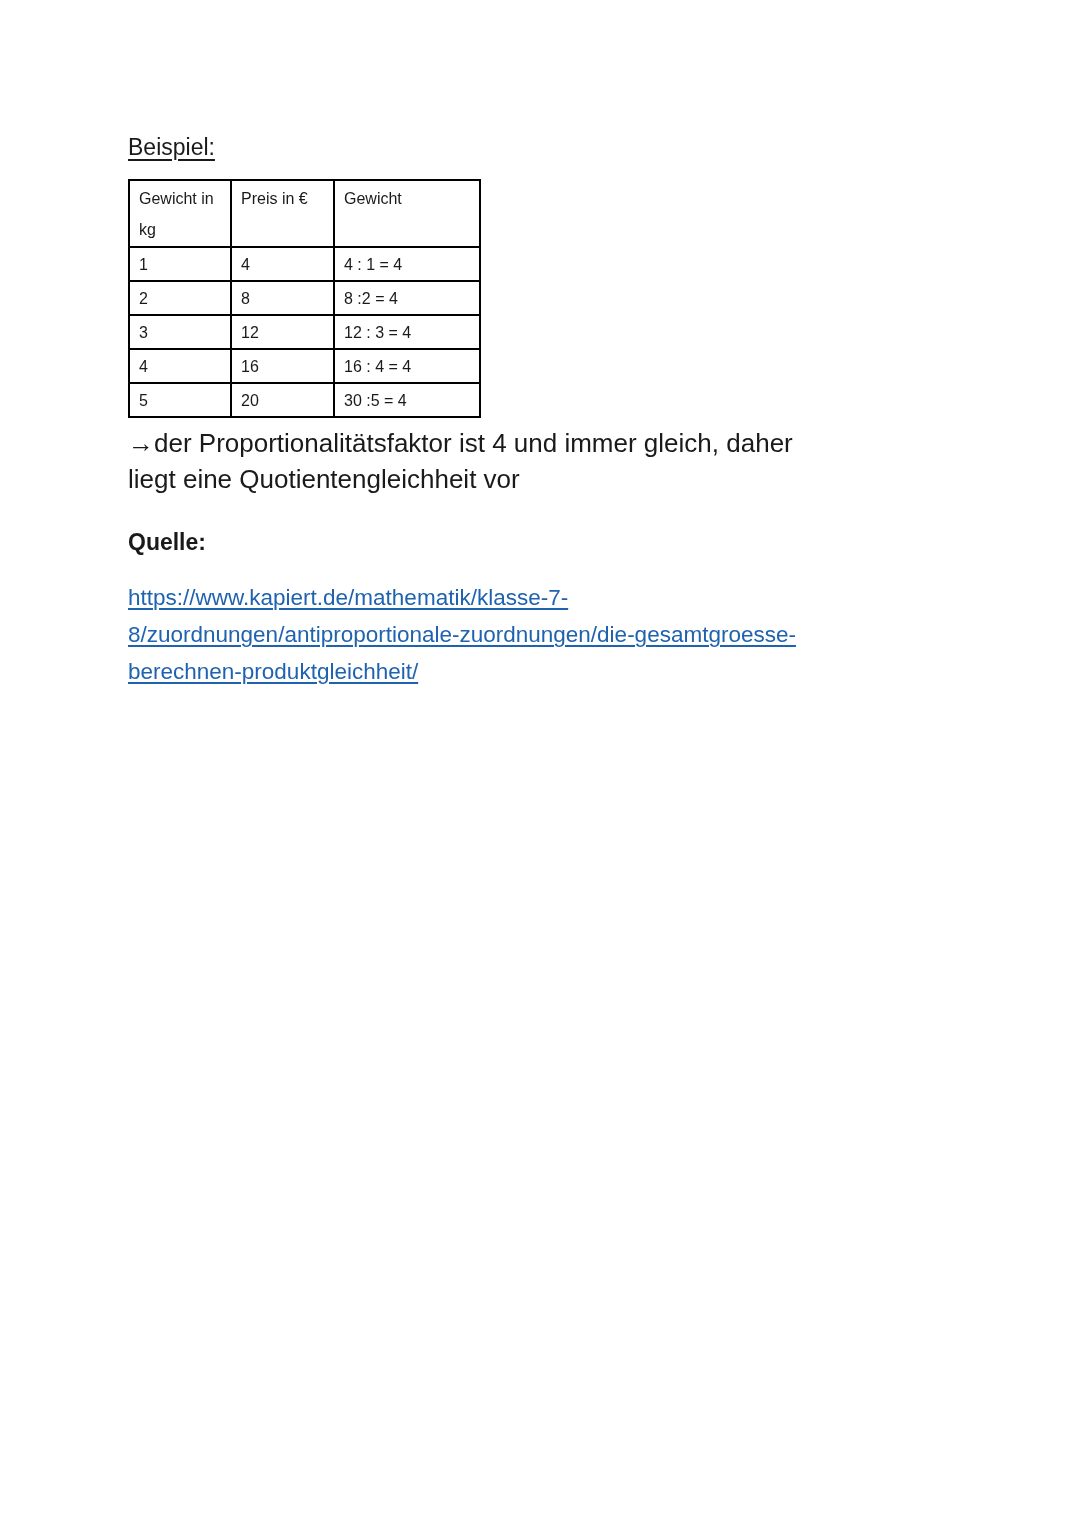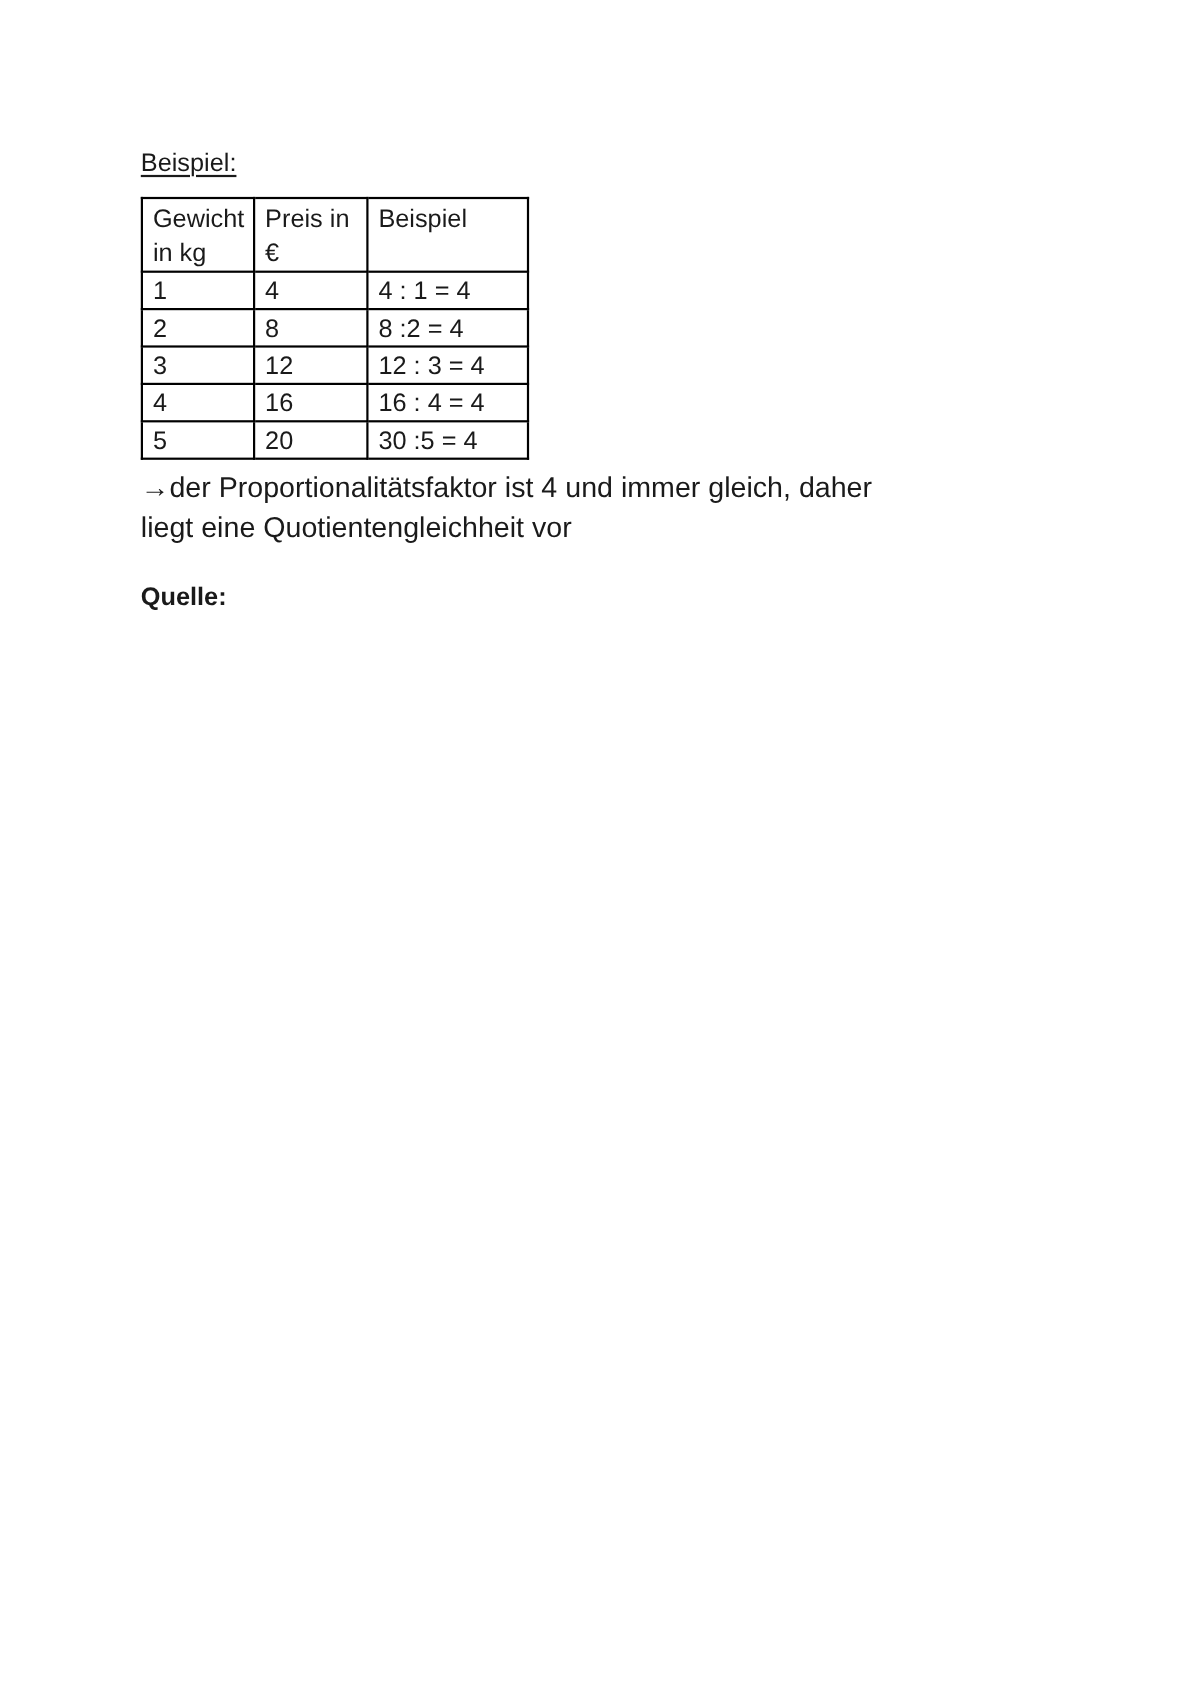--- a/index.html
+++ b/index.html
@@ -27,21 +27,21 @@
   .example-table {
     border-collapse: collapse;
     table-layout: fixed;
     margin-top: 17px;
   }
   .example-table col.c1 { width: 102px; }
   .example-table col.c2 { width: 103px; }
   .example-table col.c3 { width: 146px; }
   .example-table th, .example-table td {
     border: 2px solid #000000;
-    font-size: 23px;
+    font-size: 16px;
     font-weight: 400;
     text-align: left;
     vertical-align: top;
     padding: 2px 4px 1px 9px;
   }
   .example-table th {
     height: 64px;
     line-height: 31px;
   }
   .example-table td {
@@ -85,21 +85,21 @@
   <table class="example-table">
     <colgroup>
         <col class="c1">
         <col class="c2">
         <col class="c3">
       </colgroup>
     <thead>
       <tr>
         <th>Gewicht in kg</th>
         <th>Preis in €</th>
-        <th>Beispiel</th>
+        <th>Gewicht</th>
       </tr>
     </thead>
     <tbody>
       <tr>
         <td>1</td>
         <td>4</td>
         <td>4 : 1 = 4</td>
       </tr>
       <tr>
         <td>2</td>
@@ -121,17 +121,22 @@
         <td>20</td>
         <td>30 :5 = 4</td>
       </tr>
     </tbody>
   </table>
 
   <p class="note"><span>→</span><span>der Proportionalitätsfaktor ist 4 und immer gleich, daher liegt eine Quotientengleichheit vor</span></p>
 
   <h3 class="quelle">Quelle:</h3>
 
+  <a class="doc-link" href="#">
+    <span class="link-line">https://www.kapiert.de/mathematik/klasse-7-</span>
+    <span class="link-line">8/zuordnungen/antiproportionale-zuordnungen/die-gesamtgroesse-</span>
+    <span class="link-line">berechnen-produktgleichheit/</span>
+  </a>
 
   <a class="doc-link" href="#">
   </a>
 
 </div>
 
 </body></html>

